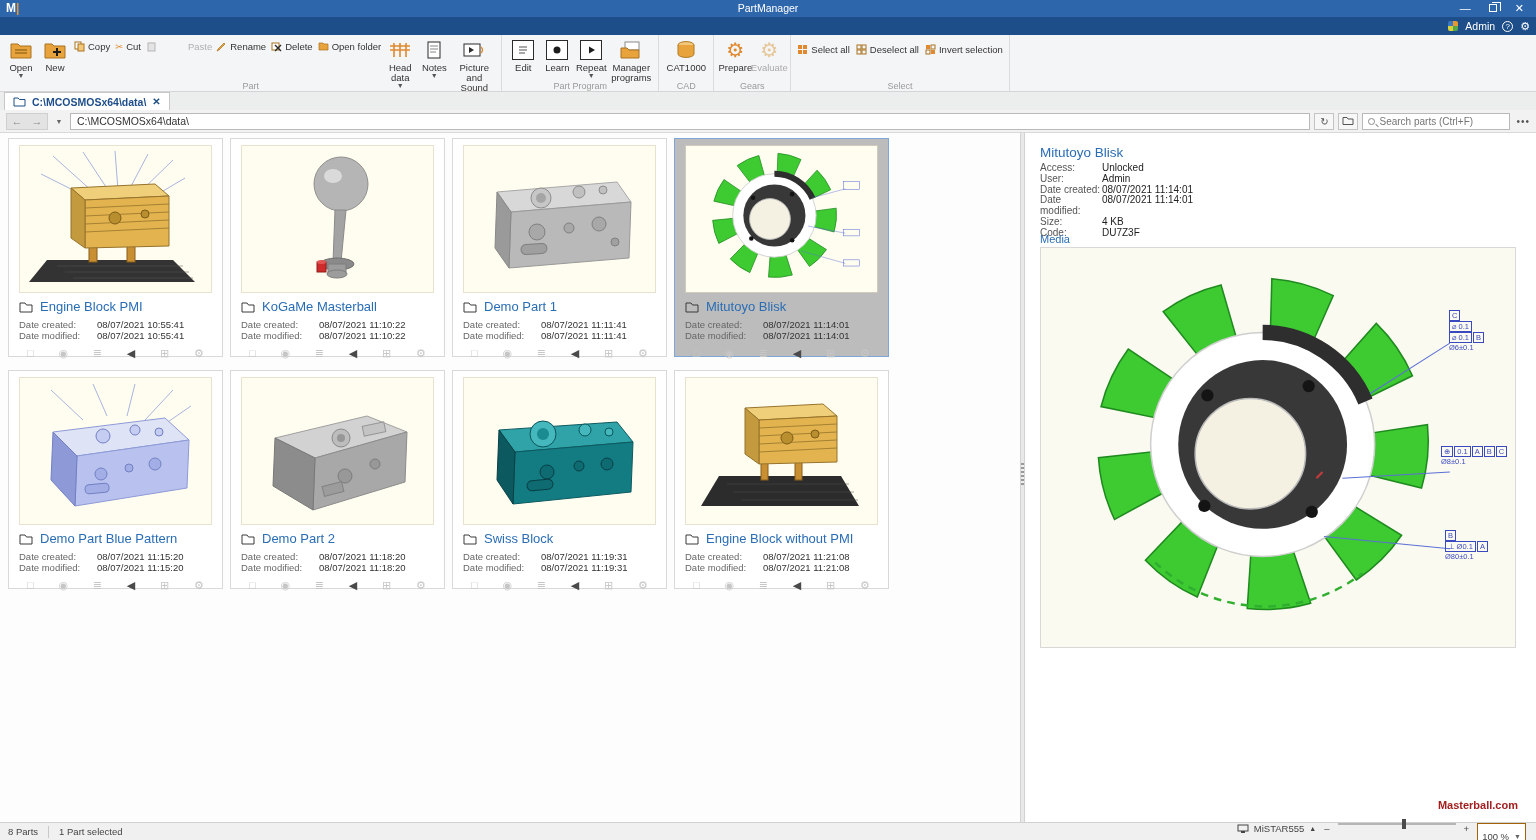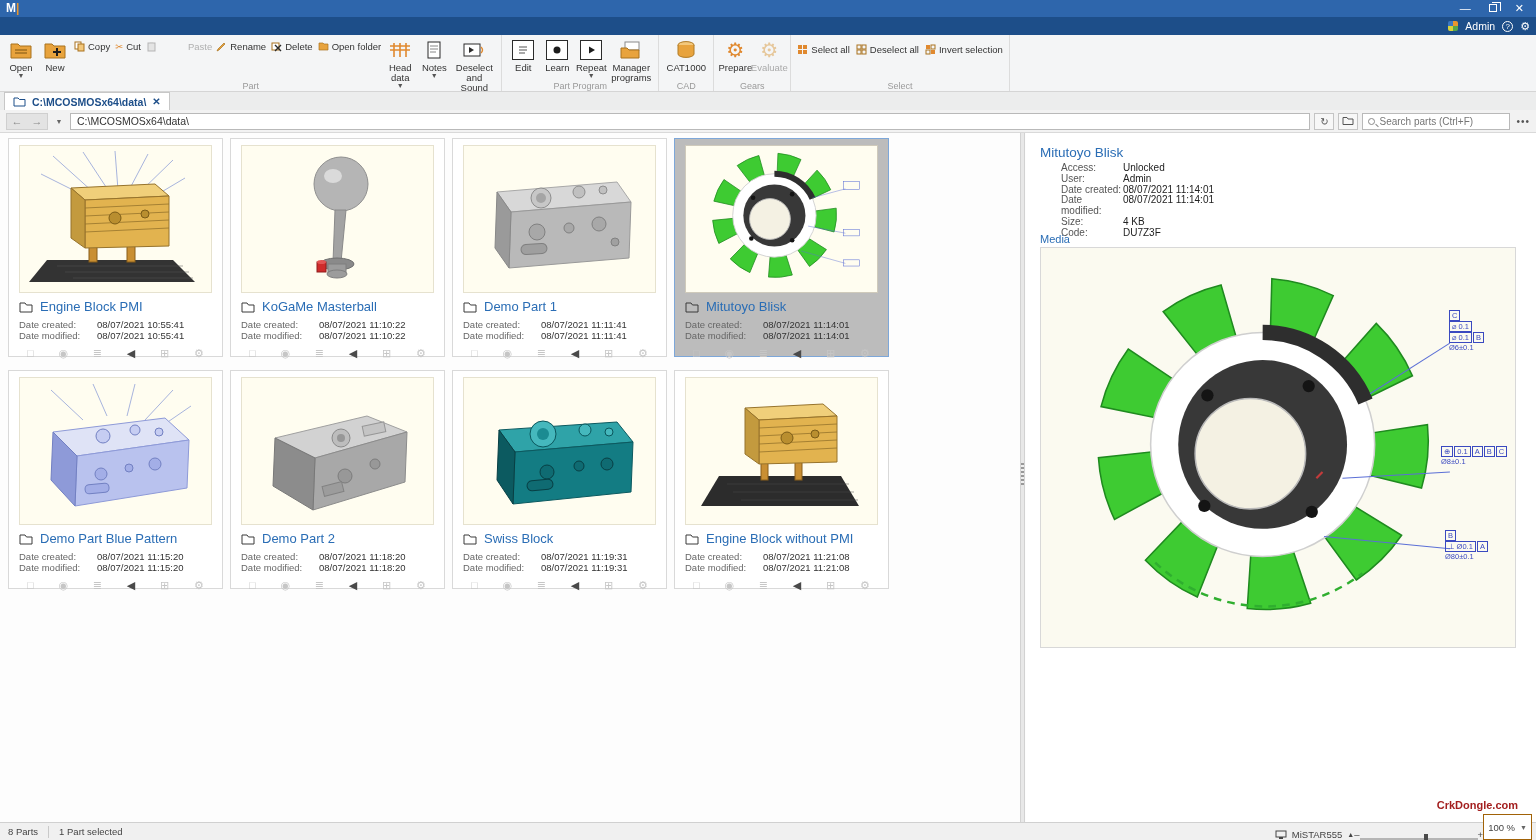--- a/index.html
+++ b/index.html
@@ -76,46 +76,47 @@
   .mrow { display:flex; line-height:11px; }
   .ml { width:78px; color:#666; }
   .mv { color:#333; }
   .cicons { display:flex; justify-content:space-between; padding:6px 8px 0 8px; font-size:11px; color:#c6c6c6; }
   .cicons .on { color:#4a4a4a; }
 
   
   .details { position:absolute; left:1026px; top:0; width:510px; height:689px; background:#fff; }
   .dtitle { position:absolute; left:14px; top:12px; font-size:13.5px; color:#2a6db5; }
   .drows { position:absolute; left:14px; top:30px; font-size:10px; color:#444; }
-  .drow { display:flex; line-height:10.8px;margin-left:21px; }
+  .drow { display:flex; line-height:10.8px; }
   .dl { width:62px; color:#555; }
   .dv { color:#222; }
   .mediahdr { position:absolute; left:14px; top:100px; font-size:11px; color:#2a6db5; }
   .mediabox { position:absolute; left:14px; top:114px; width:476px; height:401px; background:#fbfaf0; border:1px solid #d8d8d8; }
   .gdt { position:absolute; font-size:7.5px; color:#3a49c0; line-height:9px; white-space:nowrap; }
   .gdt .bx { display:inline-block; border:1px solid #3a49c0; padding:0 2px; margin-right:1px; }
   .watermark { position:absolute; right:18px; top:666px; font-size:11px; font-weight:bold; color:#a31f1f; }
 
   
   .statusbar { position:absolute; left:0; top:822px; width:1536px; height:18px; background:#f0f0f0; border-top:1px solid #d0d0d0; font-size:9.5px; color:#444; }
   .sleft { position:absolute; left:8px; top:0; height:100%; display:flex; align-items:center; gap:10px; }
   .vsep { width:1px; height:12px; background:#c9c9c9; }
-  .sright { position:absolute; right:4px; top:0; height:100%; display:flex; align-items:flex-end; }
+  .sright { position:absolute; right:10px; top:0; height:100%; display:flex; align-items:flex-start; gap:8px; }
   .slider { width:118px; height:2px; background:#b5b5b5; position:relative; }
   .shandle { position:absolute; left:64px; top:-4px; width:4px; height:10px; background:#4a4a4a; }
   .zoombox { border:1px solid #a16207; background:#fff; padding:12px 4px; height:14px; display:flex; align-items:center; gap:5px; }
   .machine { display:flex; align-items:center; gap:5px; }
 
   svg { display:block; }
 </style>
 </head>
 <body>
 
 <div class="titlebar">
   <span class="logo"><span>M</span><b>|</b></span>
+  <div class="title">PartManager</div>
   <div class="wincontrols">
     <span class="wbtn">—</span>
     <span class="wbtn"><span class="restore-glyph"></span></span>
     <span class="wbtn">✕</span>
   </div>
 </div>
 
 <div class="menubar">
   <div class="menutab">File</div>
   <div class="menutab selected">Home</div>
@@ -213,21 +214,21 @@
       <span class="ddown">▼</span>
     </div>
     <div class="bigbtn wide">
       <span class="bicon">
         <svg width="22" height="18" viewBox="0 0 22 18">
             <rect x="1" y="3" width="16" height="12" fill="#fff" stroke="#2b2b2b"></rect>
             <path d="M11,9 l-5,3 v-6 z" fill="#2b2b2b"></path>
             <path d="M18,6 q3,3 0,6" stroke="#e0892f" fill="none" stroke-width="1.4"></path>
           </svg>
       </span>
-      <span>Deselect and Sound</span>
+      <span>Picture and Sound</span>
     </div>
     <div class="glabel">Part</div>
   </div>
 
   <div class="rgroup">
     <div class="bigbtn">
       <span class="bicon">
         <span class="progbox">
             <svg width="12" height="12" viewBox="0 0 12 12">
               <path d="M2,3 h8 M2,6 h8 M2,9 h6" stroke="#555" stroke-width="1.2"></path>
@@ -855,21 +856,21 @@
         <div>Ø8±0.1</div>
       </div>
 
       <div class="gdt" style="left:404px; top:282px;">
         <div><span class="bx">B</span></div>
         <div><span class="bx">⊥ Ø0.1</span><span class="bx">A</span></div>
         <div>Ø80±0.1</div>
       </div>
     </div>
 
-    <div class="watermark">CrkDongle.com</div>
+    <div class="watermark">Masterball.com</div>
   </div>
 </div>
 
 <div class="statusbar">
   <div class="sleft">
     <span>8 Parts</span>
     <span class="vsep"></span>
     <span>1 Part selected</span>
   </div>
   <div class="sright">

